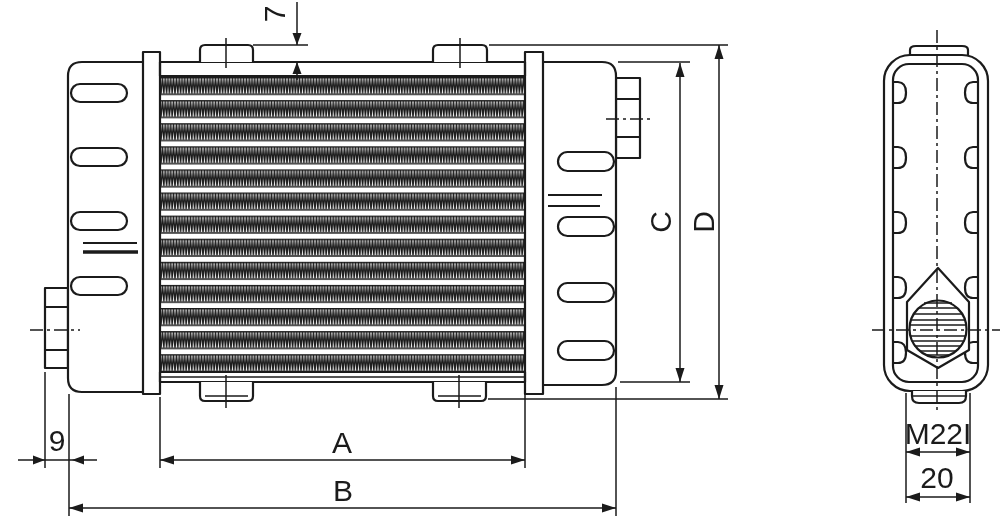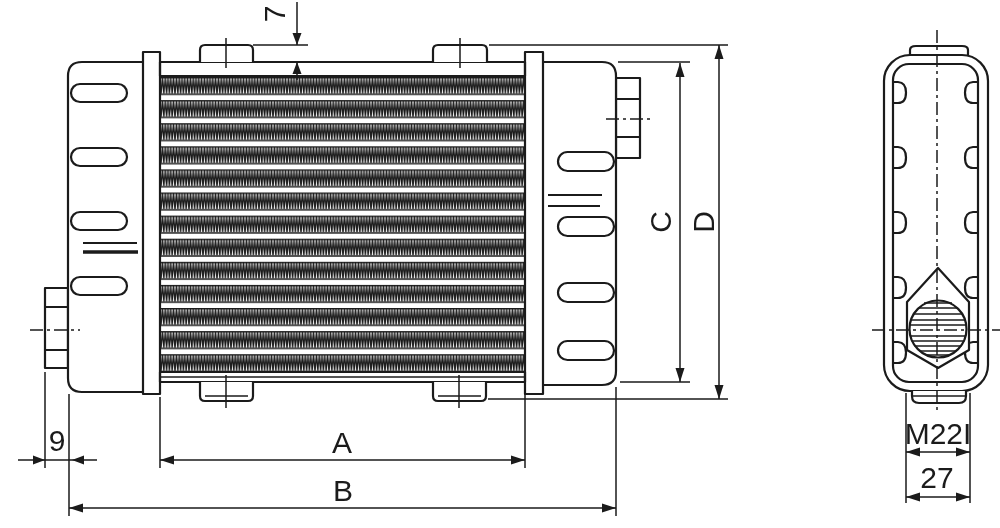--- a/index.html
+++ b/index.html
@@ -174,14 +174,14 @@
     </g>
   </svg>
 
   <div class="lbl rot" style="left:260px; top:-1px; width:30px; height:30px;">7</div>
   <div class="lbl" style="left:40px; top:426px; width:34px;">9</div>
   <div class="lbl" style="left:325px; top:428px; width:34px;">A</div>
   <div class="lbl" style="left:326px; top:476px; width:34px;">B</div>
   <div class="lbl rot" style="left:646px; top:207px; width:30px; height:30px;">C</div>
   <div class="lbl rot" style="left:689px; top:207px; width:30px; height:30px;">D</div>
   <div class="lbl" style="left:898px; top:419px; width:80px;text-align:center;">M22I</div>
-  <div class="lbl" style="left:917px; top:463px; width:40px;">27</div>
+  <div class="lbl" style="left:917px; top:463px; width:40px;">20</div>
 </div>
 
 </body></html>

